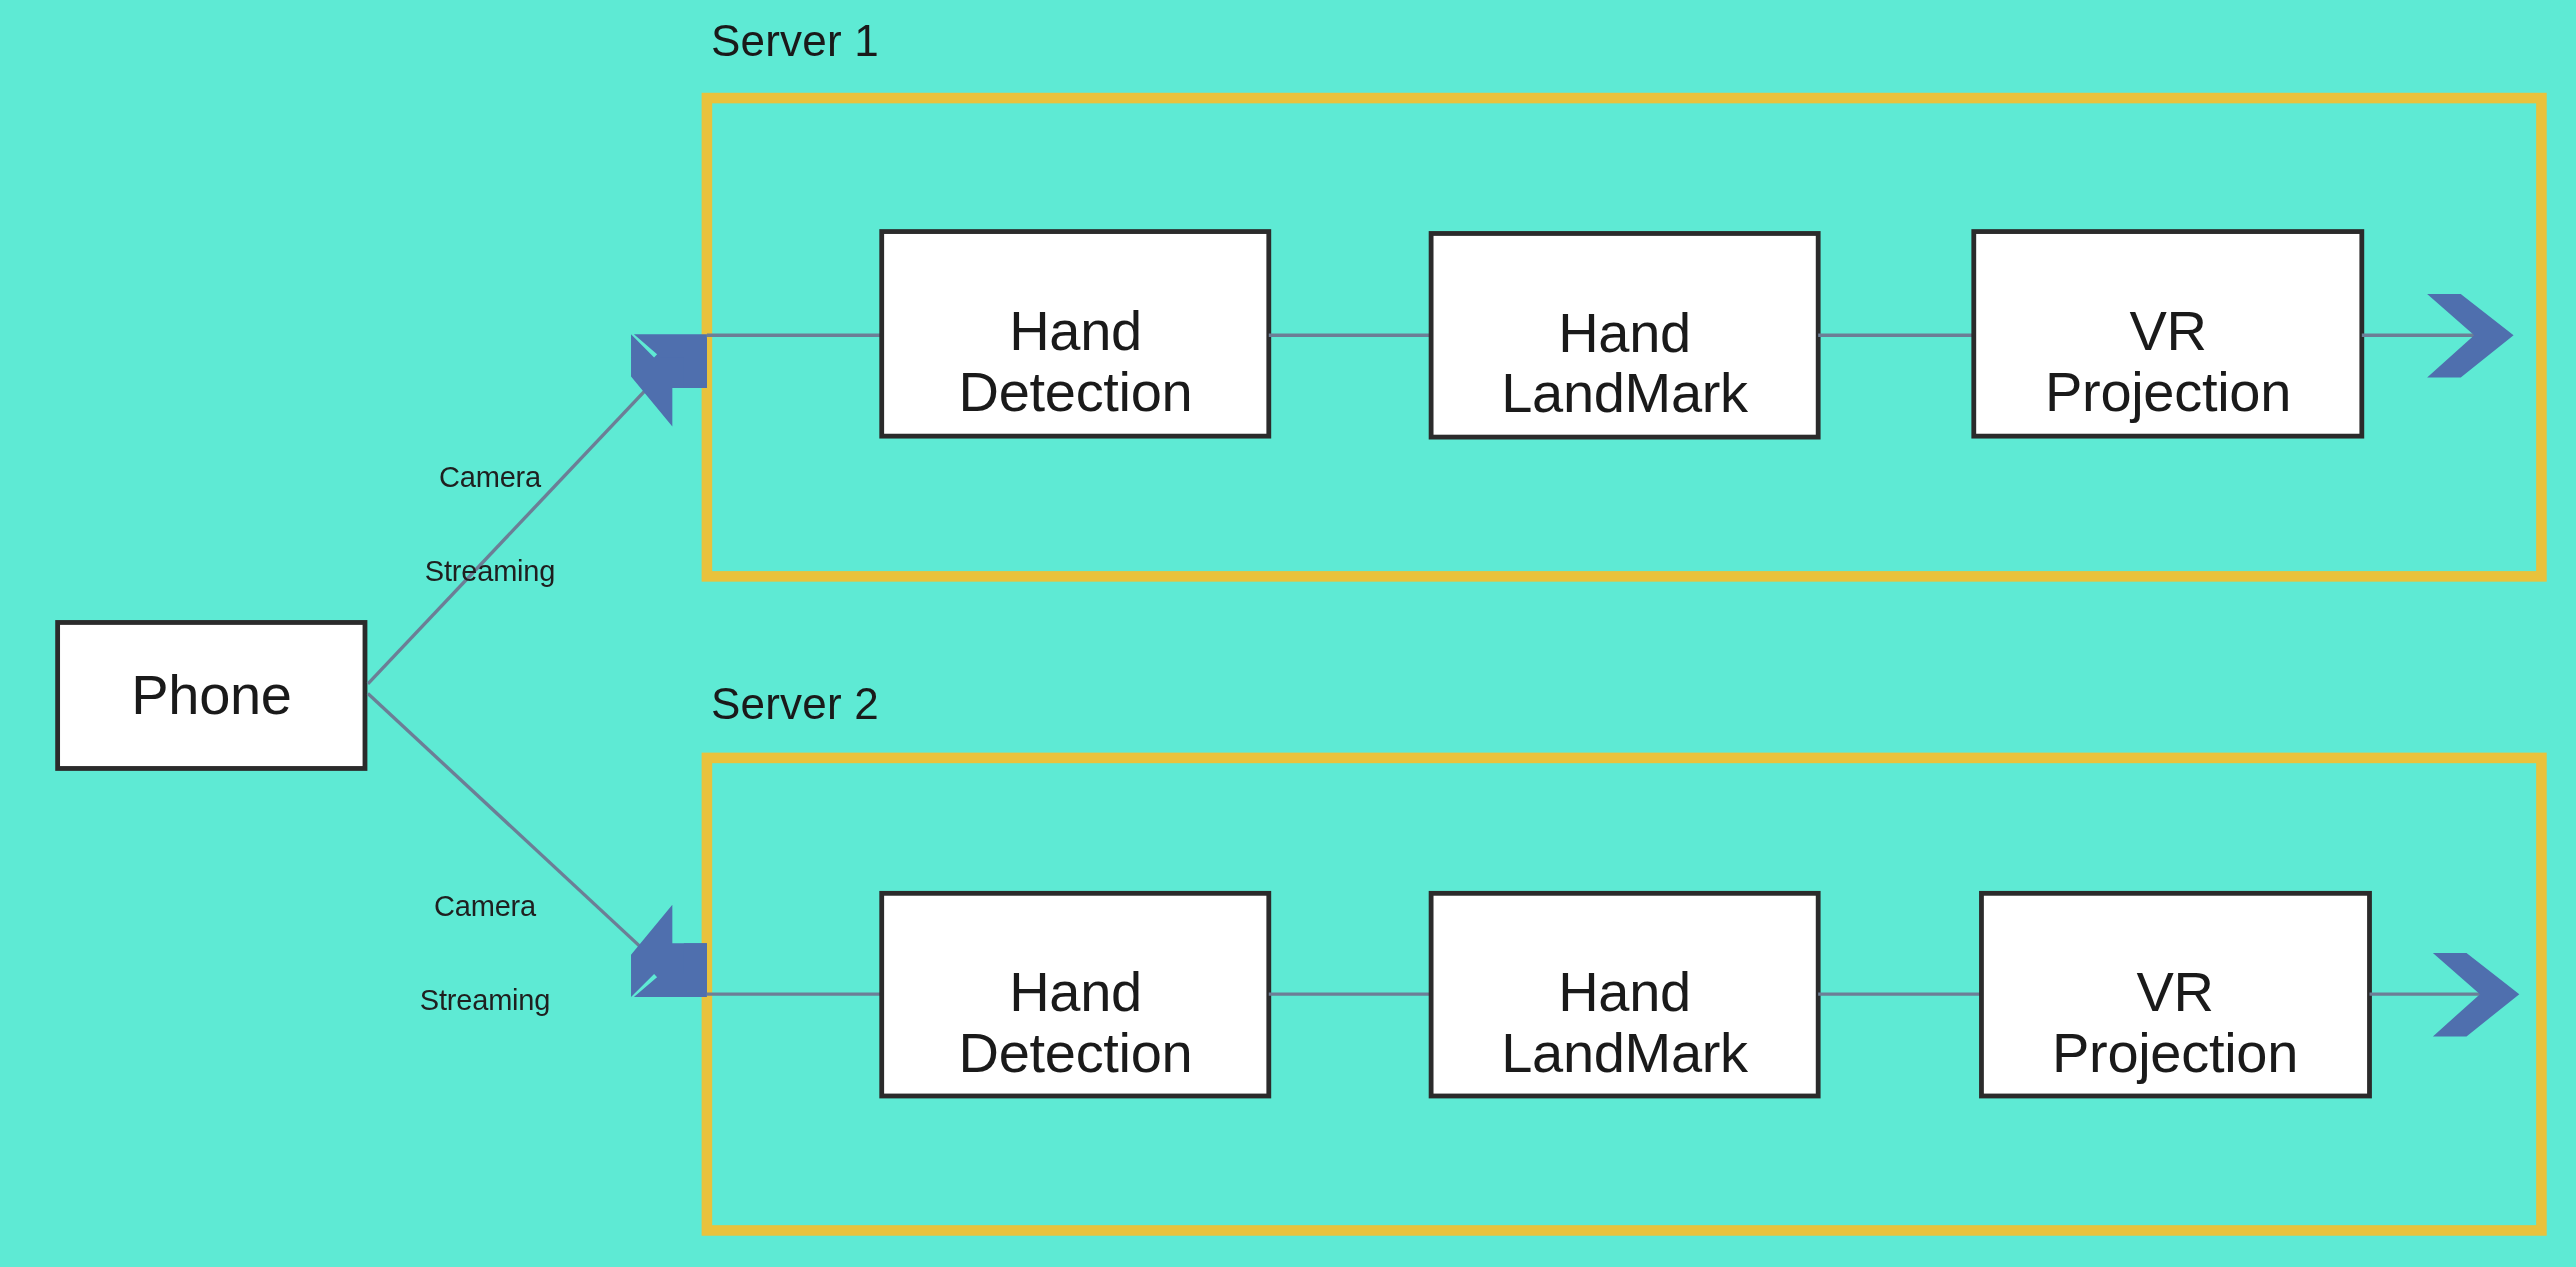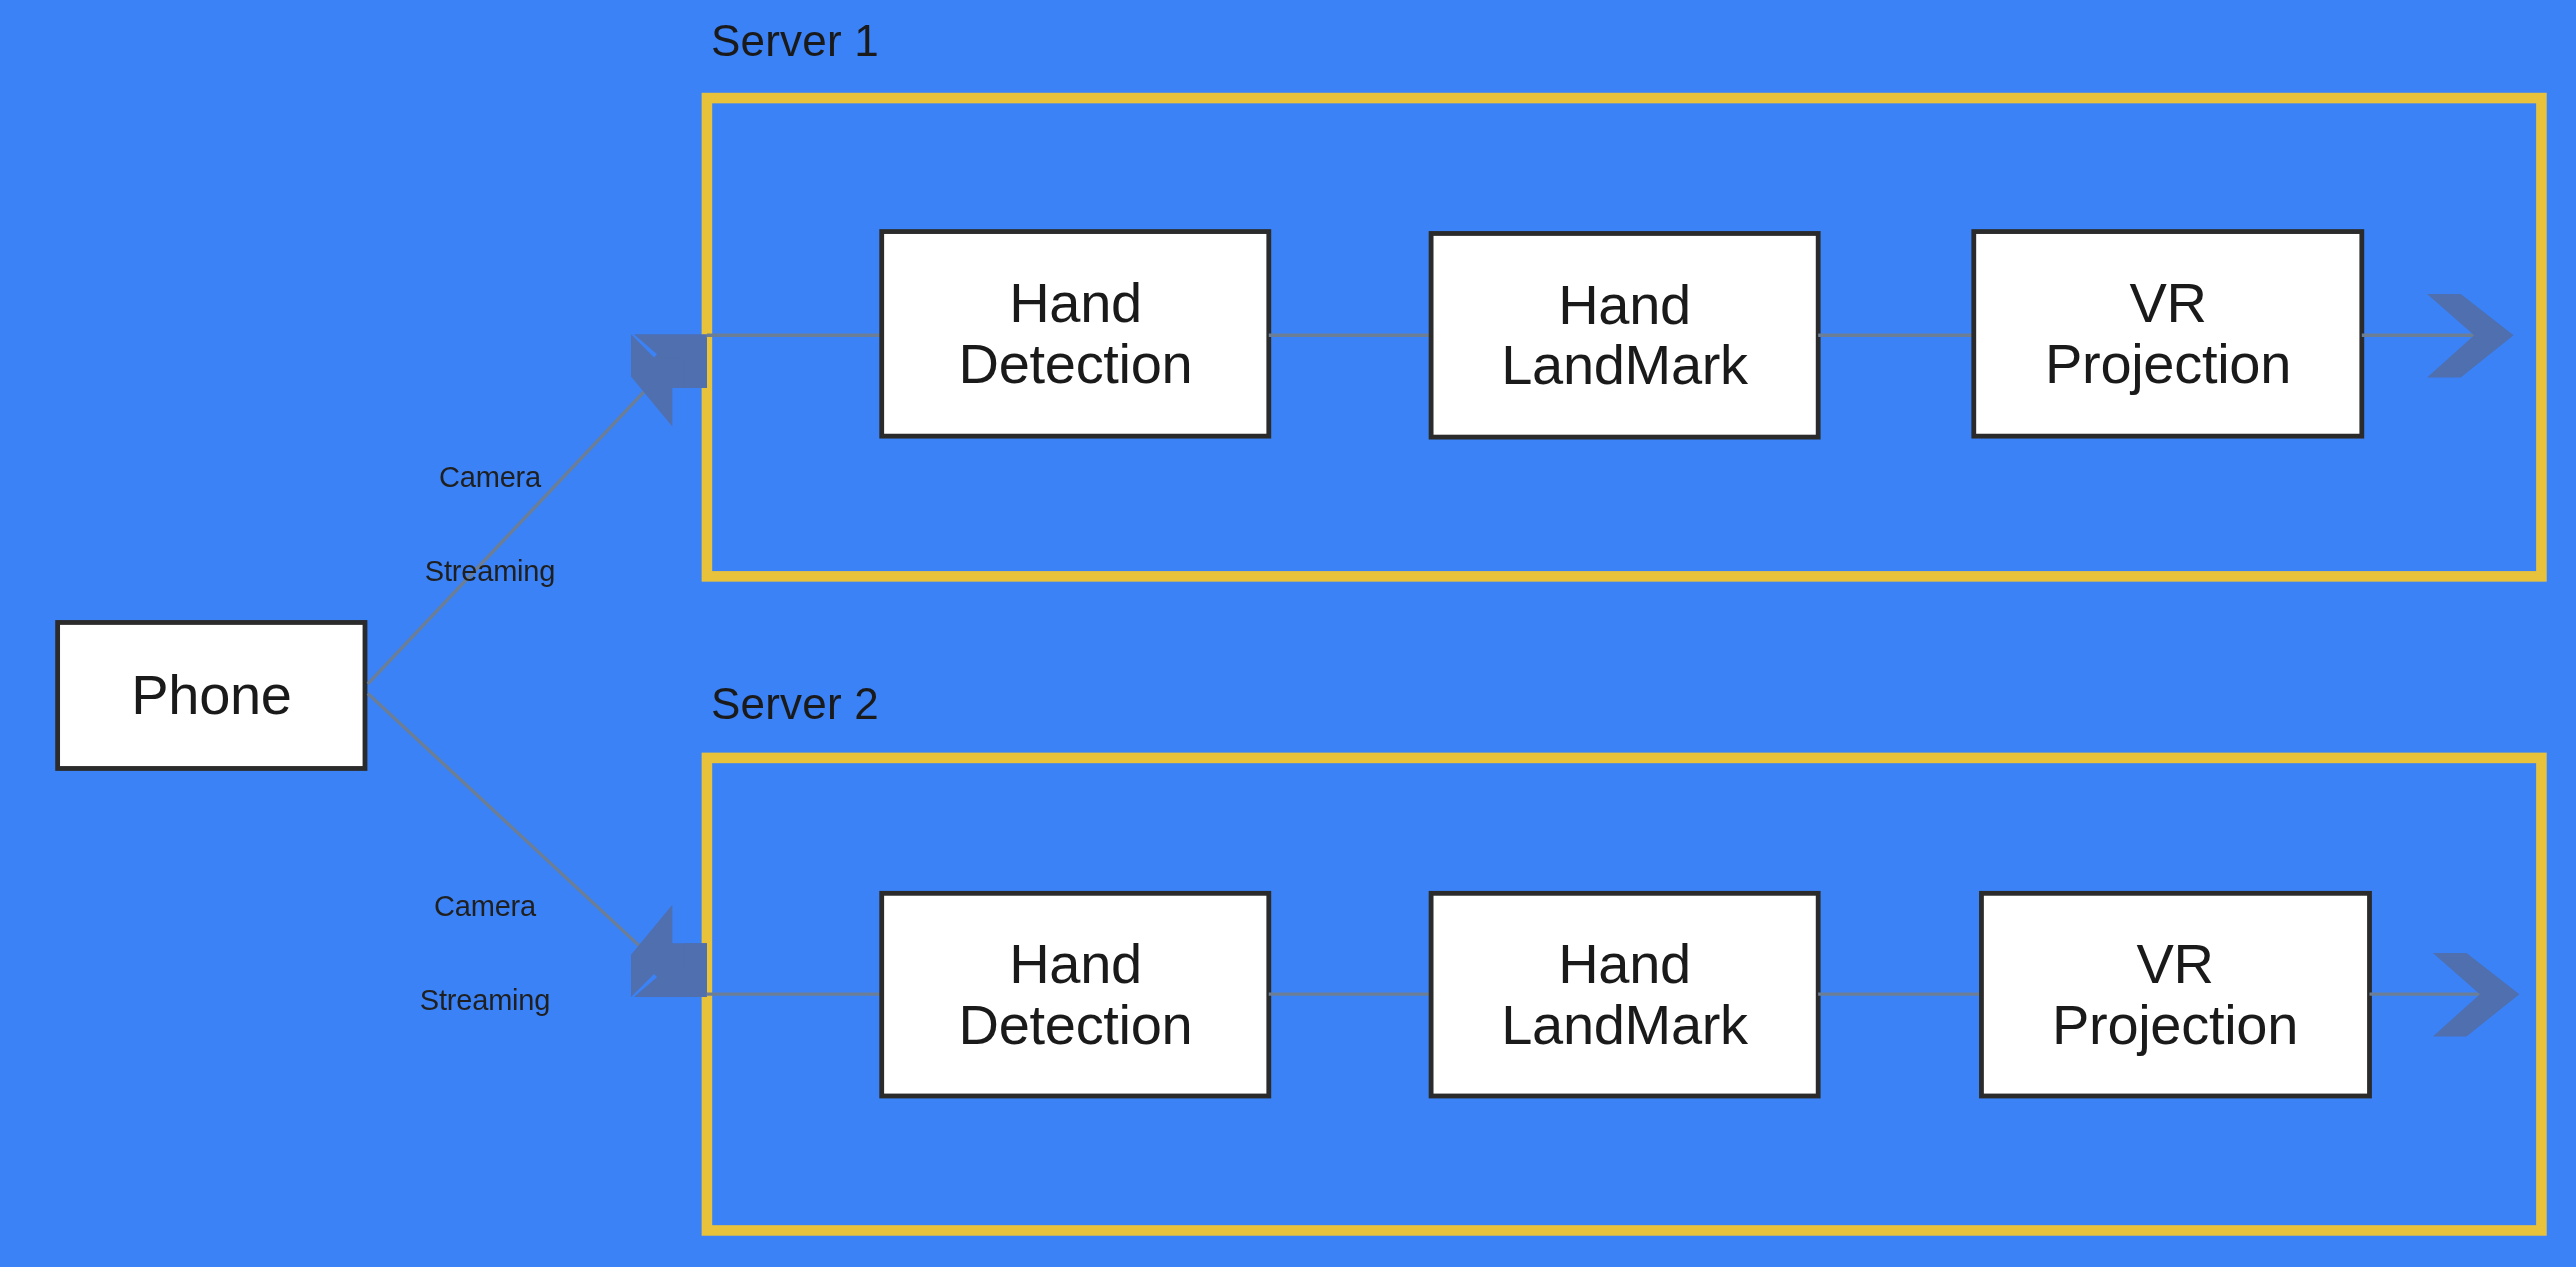--- a/index.html
+++ b/index.html
@@ -33,38 +33,39 @@
     -webkit-font-smoothing: antialiased;
   }
   .server-label {
     font-size: 44px;
     letter-spacing: 0.2px;
   }
   .node-label {
     font-size: 56px;
     text-align: center;
     letter-spacing: -0.3px;
+    margin-top: 28px;
   }
   .node-label .ln { display: block; }
   .edge-label {
     font-size: 29px;
     text-align: center;
     letter-spacing: -0.2px;
     color: #1f1f1f;
   }
   .edge-label .ln { display: block; }
   .phone-label {
     font-size: 56px;
     letter-spacing: -0.3px;
   }
 </style>
 </head>
 <body>
 
-<div id="canvas" style="background: #3b82f6;">
+<div id="canvas" style="background: #5eead4;">
 
   <svg id="diagram-svg" viewBox="0 0 2682 1320">
 
     <rect x="736" y="102" width="1910" height="498" fill="none" stroke="#E9C23C" stroke-width="11"></rect>
 
     <rect x="736" y="789" width="1910" height="492" fill="none" stroke="#E9C23C" stroke-width="11"></rect>
 
     <rect x="60" y="648" width="320" height="152" fill="#ffffff" stroke="#2B2B2B" stroke-width="5"></rect>
 
     <line x1="383" y1="712" x2="710" y2="366" stroke="#6C7E96" stroke-width="3.5"></line>

